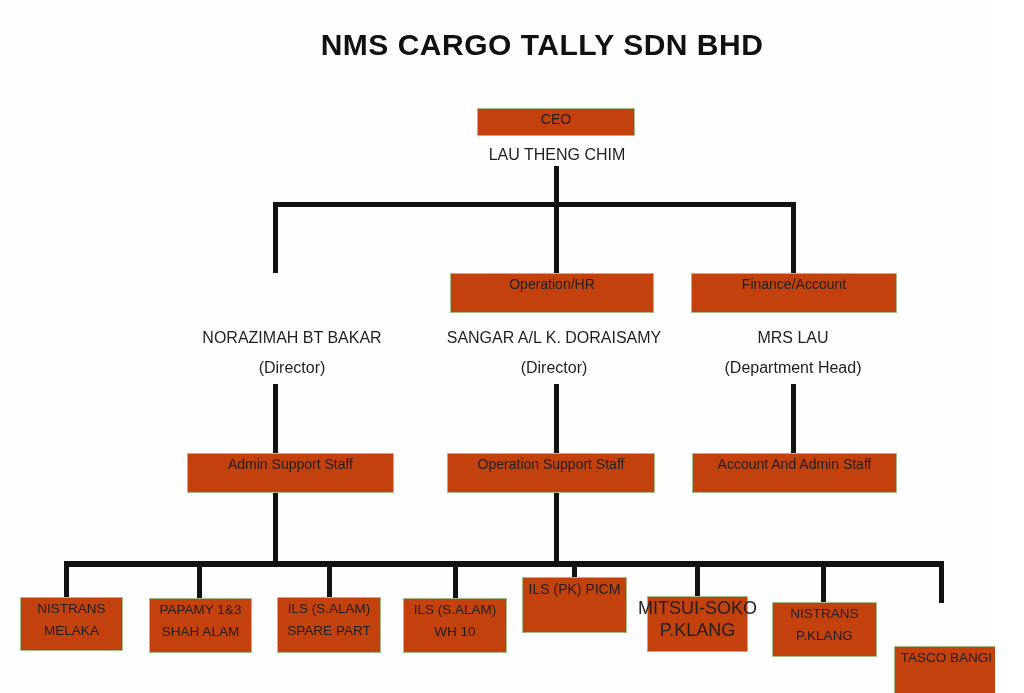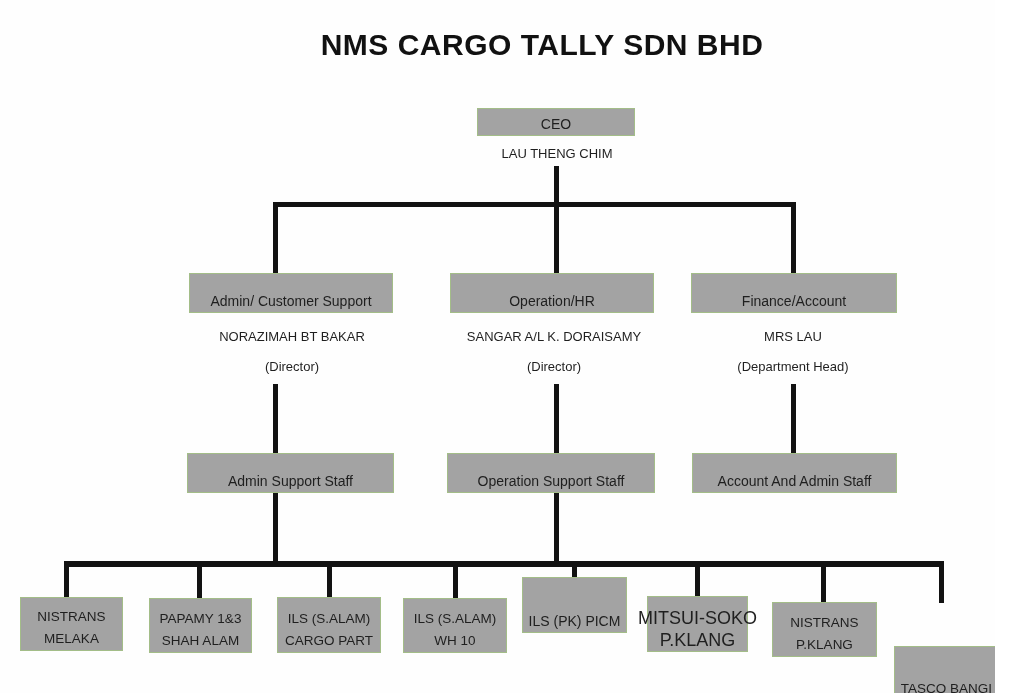--- a/index.html
+++ b/index.html
@@ -14,33 +14,33 @@
   .title{
     position:absolute;left:30px;top:28px;width:1024px;
     text-align:center;
     font-size:30px;font-weight:700;letter-spacing:.5px;
     color:#111111;
   }
   .gbox{
     position:absolute;
     box-sizing:border-box;
     border:1.5px solid #a3bd88;
-    background:#a3a3a3;
+    background:#c2410c;
     display:flex;flex-direction:column;
-    align-items:center;justify-content:flex-end;
+    align-items:center;justify-content:flex-start;
     font-size:14px;
     text-align:center;
     white-space:nowrap;
   }
   .gbox span{display:block;line-height:21px;}
   .small .gbox span, .gbox.small span{line-height:22px;}
   .namelabel,.rolelabel{
     position:absolute;
     text-align:center;
-    font-size:13px;
+    font-size:16px;
     white-space:nowrap;
     transform:translateX(-50%);
   }
   .line{
     position:absolute;
     background:#121212;
   }
 </style>
 </head>
 <body>
@@ -53,23 +53,20 @@
     <span>CEO</span>
   </div>
   <div class="namelabel" style="left:557px;top:146px;">LAU THENG CHIM</div>
 
   <div class="line" style="left:554px;top:166px;width:5px;height:40px;"></div>
   <div class="line" style="left:273px;top:202px;width:523px;height:5px;"></div>
   <div class="line" style="left:273px;top:202px;width:5px;height:71px;"></div>
   <div class="line" style="left:554px;top:202px;width:5px;height:71px;"></div>
   <div class="line" style="left:791px;top:202px;width:5px;height:71px;"></div>
 
-  <div class="gbox" style="left:189px;top:273px;width:204px;height:40px;">
-    <span>Admin/ Customer Support</span>
-  </div>
   <div class="gbox" style="left:450px;top:273px;width:204px;height:40px;">
     <span>Operation/HR</span>
   </div>
   <div class="gbox" style="left:691px;top:273px;width:206px;height:40px;">
     <span>Finance/Account</span>
   </div>
 
   <div class="namelabel" style="left:292px;top:329px;">NORAZIMAH BT BAKAR</div>
   <div class="namelabel" style="left:554px;top:329px;">SANGAR A/L K. DORAISAMY</div>
   <div class="namelabel" style="left:793px;top:329px;">MRS LAU</div>
@@ -108,21 +105,21 @@
   <div class="gbox small" style="left:20px;top:597px;width:103px;height:54px;font-size:13.5px;">
     <span>NISTRANS</span>
     <span>MELAKA</span>
   </div>
   <div class="gbox small" style="left:149px;top:598px;width:103px;height:55px;font-size:13.5px;">
     <span>PAPAMY 1&amp;3</span>
     <span>SHAH ALAM</span>
   </div>
   <div class="gbox small" style="left:277px;top:597px;width:104px;height:56px;font-size:13.5px;">
     <span>ILS (S.ALAM)</span>
-    <span>CARGO PART</span>
+    <span>SPARE PART</span>
   </div>
   <div class="gbox small" style="left:403px;top:598px;width:104px;height:55px;font-size:13.5px;">
     <span>ILS (S.ALAM)</span>
     <span>WH 10</span>
   </div>
   <div class="gbox small" style="left:522px;top:577px;width:105px;height:56px;font-size:14px;">
     <span>ILS (PK) PICM</span>
     <span></span>
   </div>
   <div class="gbox small" style="left:647px;top:596px;width:101px;height:56px;font-size:18px;">

